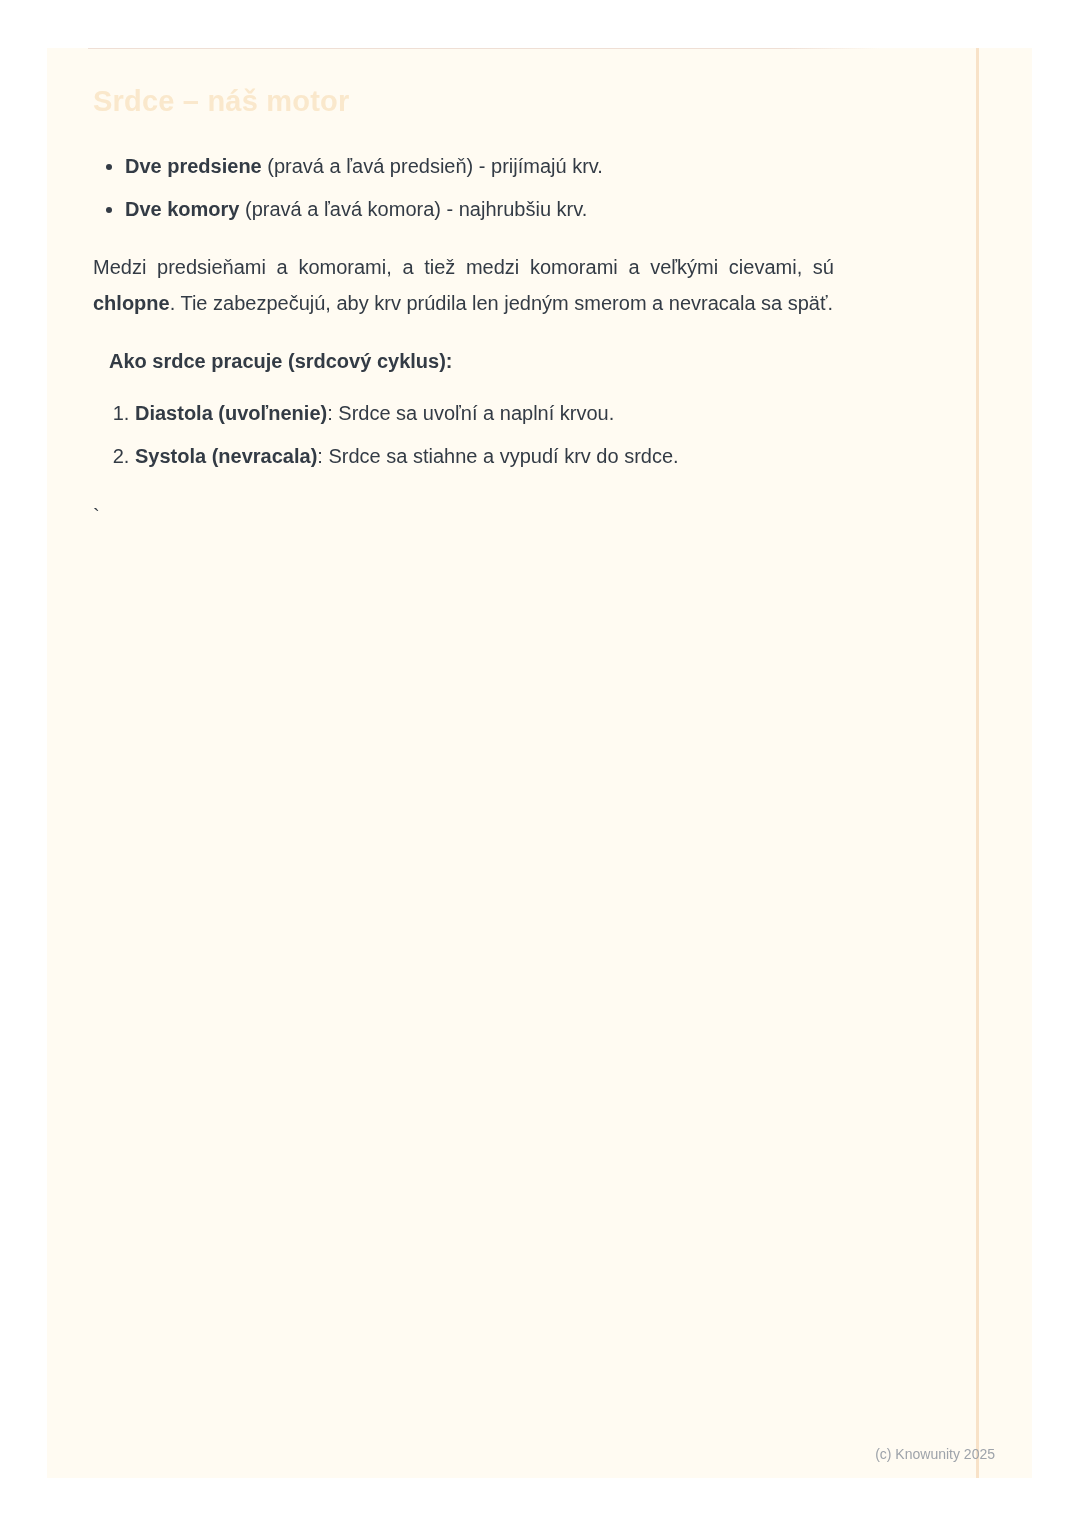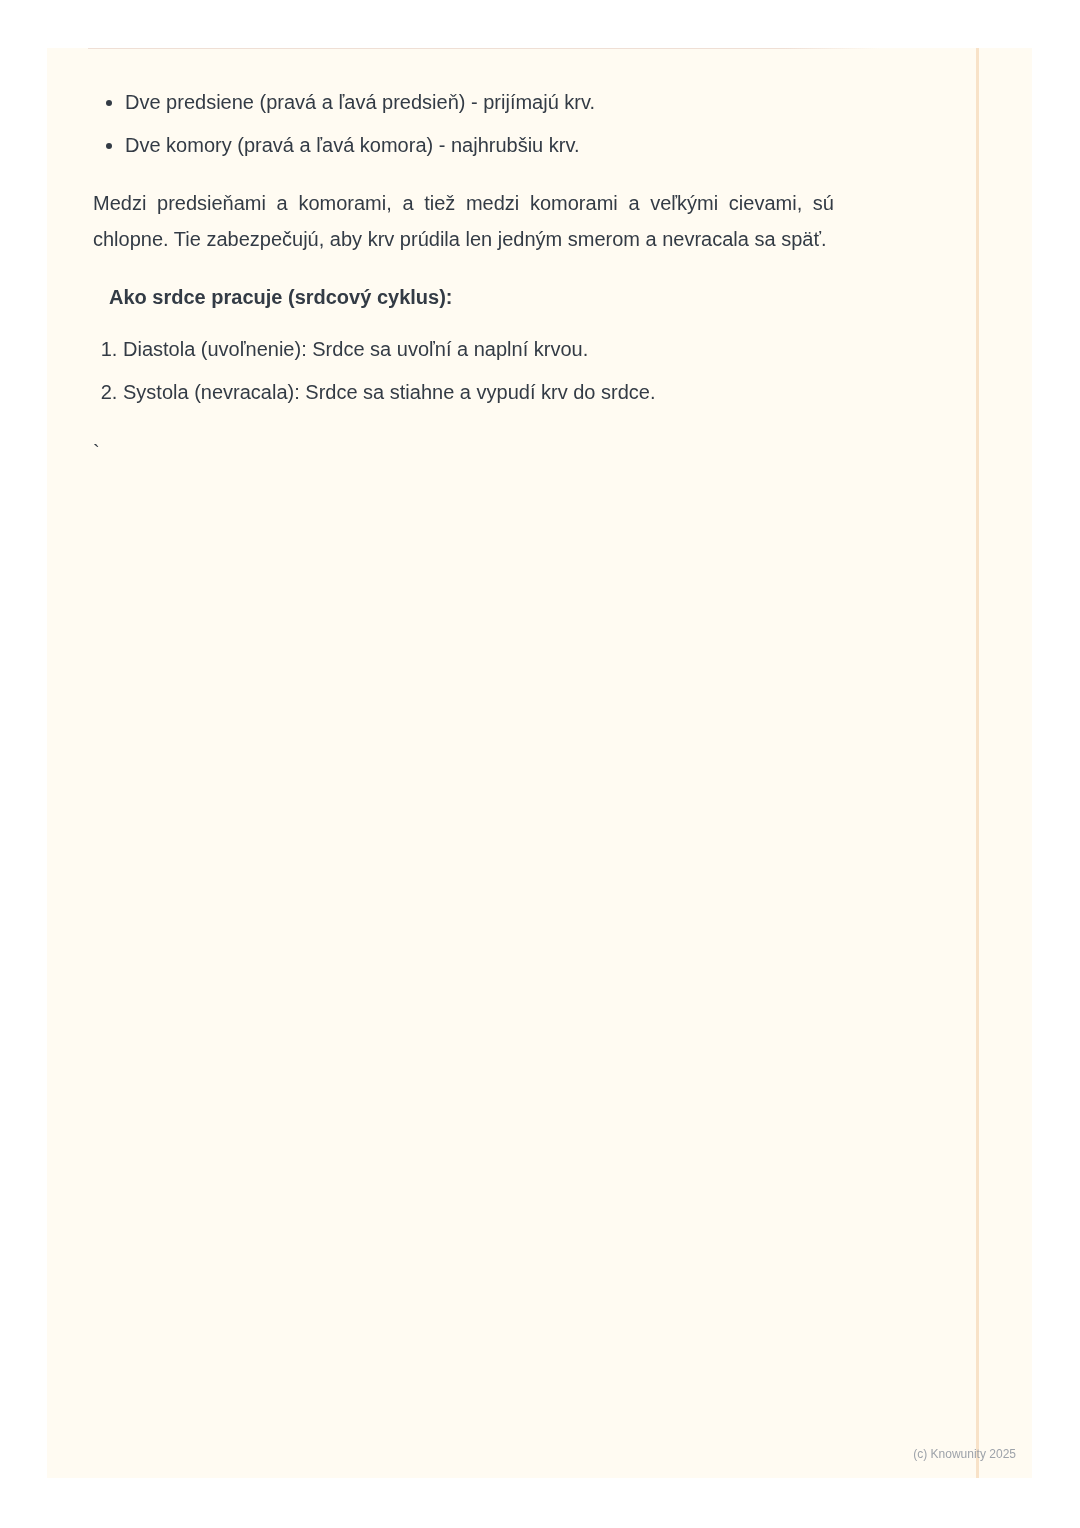--- a/index.html
+++ b/index.html
@@ -57,71 +57,72 @@
     font-size: 29px;
     line-height: 34px;
     font-weight: 700;
     color: #fae8cc;
     letter-spacing: 0.2px;
   }
   p.body-par {
     margin: 0 0 22px 0;
     text-align: justify;
   }
-  .bold { font-weight: 400; }
+  .bold { font-weight: 700; }
   ul.chamber-list {
     margin: 0 0 22px 0;
     padding-left: 32px;
     list-style: disc;
   }
   ul.chamber-list > li { margin-bottom: 7px; }
   h2.section-heading {
     margin: 0 0 16px 16px;
     font-size: 20px;
     line-height: 36px;
     font-weight: 700;
     color: #333b45;
   }
   ol.cycle-list {
     margin: 0 0 0 0;
     padding-left: 30px;
     list-style: decimal;
   }
-  ol.cycle-list > li { margin-bottom: 7px; }
+  ol.cycle-list > li { margin-bottom: 7px; margin-left: 12px; }
   ul.sub-list {
     margin: 7px 0 0 0;
     padding-left: 34px;
     list-style: disc;
   }
   ul.sub-list > li { margin-bottom: 7px; }
   li::marker { color: #333b45; }
   p.stray {
     margin: 24px 0 0 0;
     line-height: 36px;
   }
   .footer-note {
     position: absolute;
-    right: 16px;
+    right: 37px;
     bottom: 16px;
-    font-size: 12px;
+    font-size: 14px;
     line-height: 16px;
     color: #9ea3aa;
   }
 </style>
 </head>
 <body>
 
 <div class="canvas">
   <div class="page">
 
     <div class="page-top-hairline"></div>
     <div class="accent-vline"></div>
 
     <div class="content">
 
+      <h1 class="doc-title">Srdce – náš motor</h1>
 
 
       <ul class="chamber-list">
         <li>
           <span class="bold">Dve predsiene</span><span> (pravá a ľavá predsieň) - prijímajú krv.</span>
         </li>
         <li>
           <span class="bold">Dve komory</span><span> (pravá a ľavá komora) - najhrubšiu krv.</span>
         </li>
       </ul>

